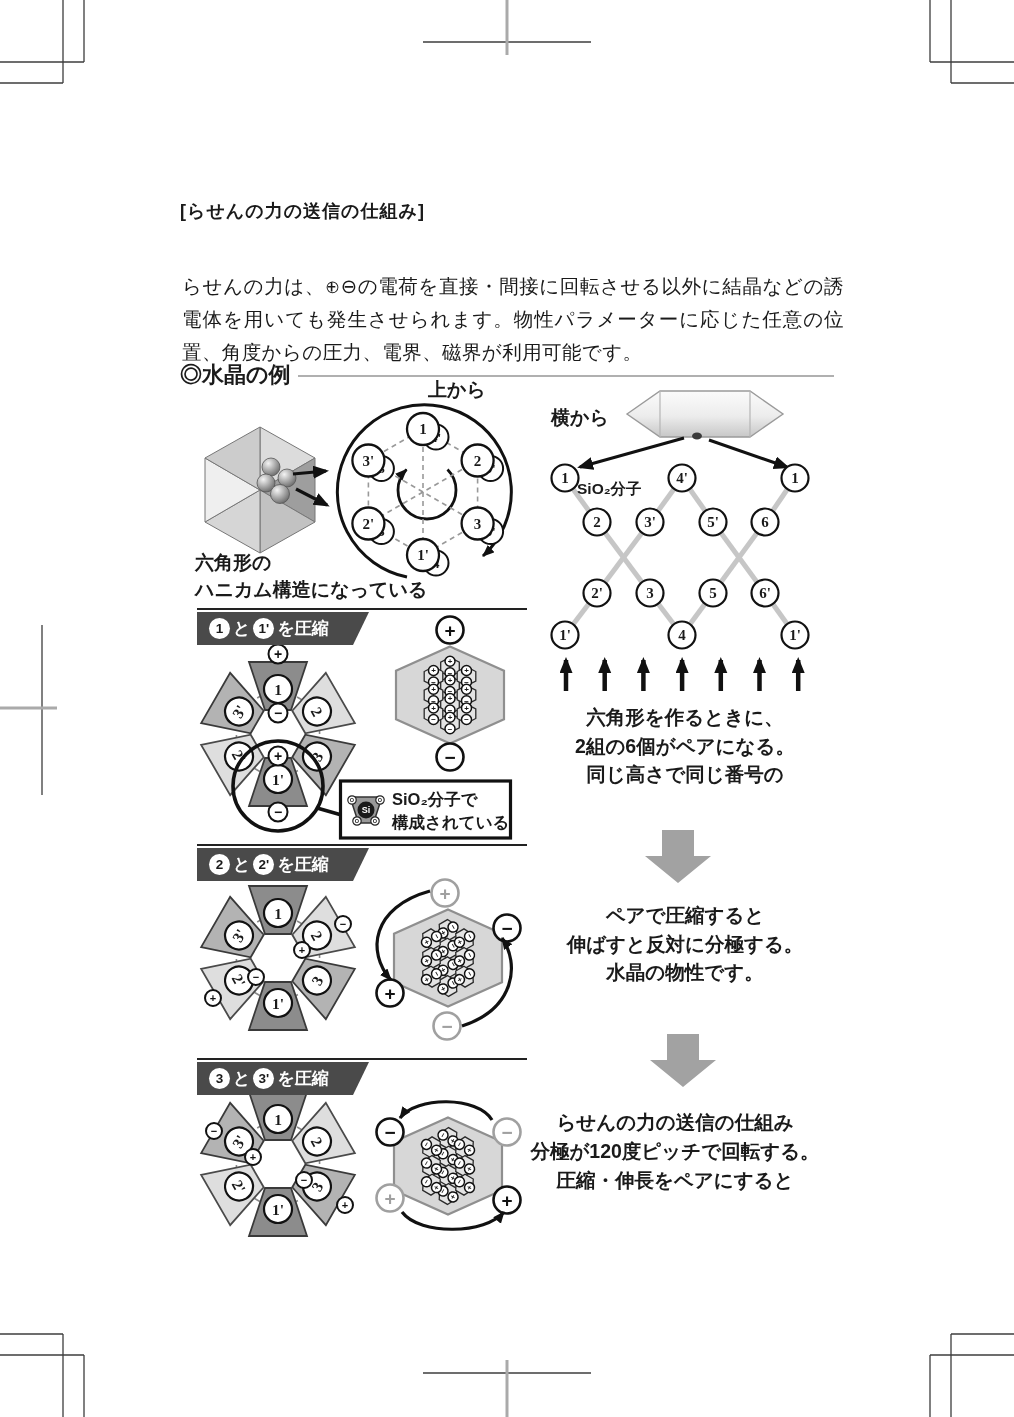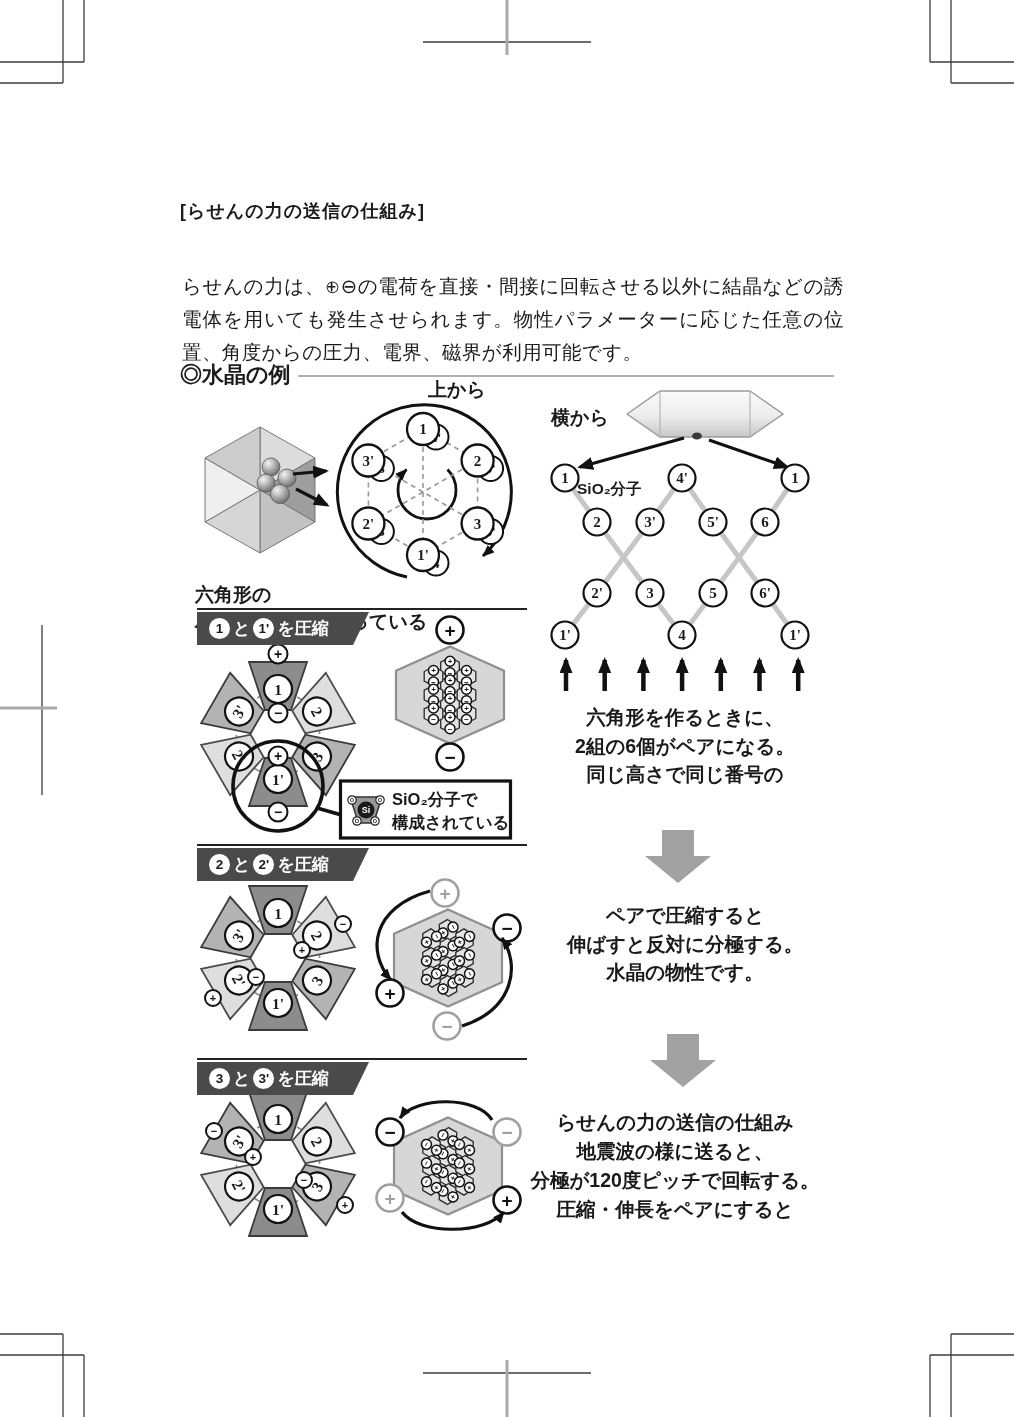--- a/index.html
+++ b/index.html
@@ -681,21 +681,21 @@
   <div class="abs title" style="left:180px;top:199px;">[らせんの力の送信の仕組み]</div>
 
   <div class="abs intro" style="left:182px;top:256px;width:662px;margin-top:14px;">らせんの力は、⊕⊖の電荷を直接・間接に回転させる以外に結晶などの誘電体を用いても発生させられます。物性パラメーターに応じた任意の位置、角度からの圧力、電界、磁界が利用可能です。</div>
 
   <div class="abs heading" style="left:180px;top:360px;">◎水晶の例</div>
   <div class="abs hrule" style="left:298px;top:375px;width:536px;"></div>
 
   <div class="abs dlabel" style="left:420px;top:377px;margin-left:8px;">上から</div>
   <div class="abs dlabel" style="left:551px;top:377px;margin-top:28px;">横から</div>
 
-  <div class="abs caption" style="left:195px;top:549px;margin-top:32px;">
+  <div class="abs caption" style="left:195px;top:549px;">
     <div>六角形の</div>
     <div>ハニカム構造になっている</div>
   </div>
 
   <div class="abs molecule" style="left:577px;top:479px;">SiO₂分子</div>
 
   <div class="abs banner-rule" style="left:197px;top:608px;width:330px;"></div>
   <div class="abs banner" style="left:197px;top:612px;width:160px;">
     <span class="bnum">1</span>
       <span>と</span>
@@ -724,21 +724,20 @@
       <div>2組の6個がペアになる。</div>
       <div>同じ高さで同じ番号の</div>
     </div>
   <div class="abs note" style="left:535px;top:901px;width:300px;">
       <div>ペアで圧縮すると</div>
       <div>伸ばすと反対に分極する。</div>
       <div>水晶の物性です。</div>
     </div>
   <div class="abs note" style="left:500px;top:1108px;width:350px;line-height:29px;">
       <div>らせんの力の送信の仕組み</div>
-      <div>地震波の様に送ると、</div>
       <div>分極が120度ピッチで回転する。</div>
       <div>圧縮・伸長をペアにすると</div>
     </div>
 
   <div class="abs callout-text" style="left:392px;top:788px;">
     <div>SiO₂分子で</div>
     <div>構成されている</div>
   </div>
 </div>
 

